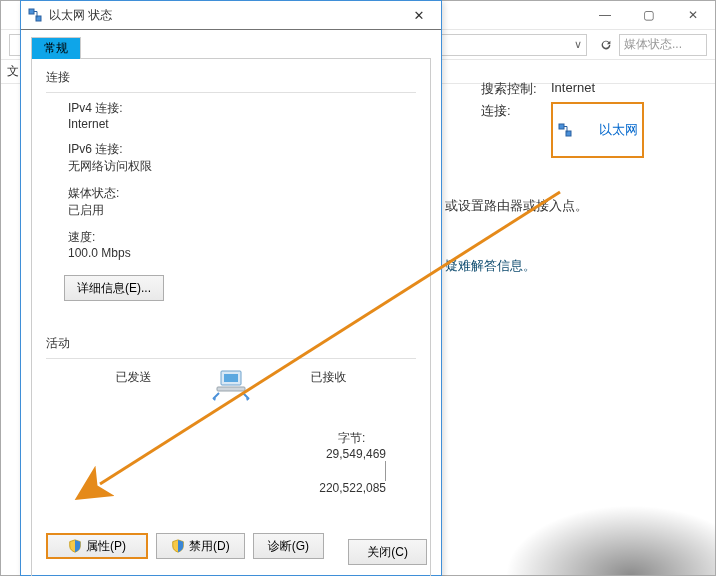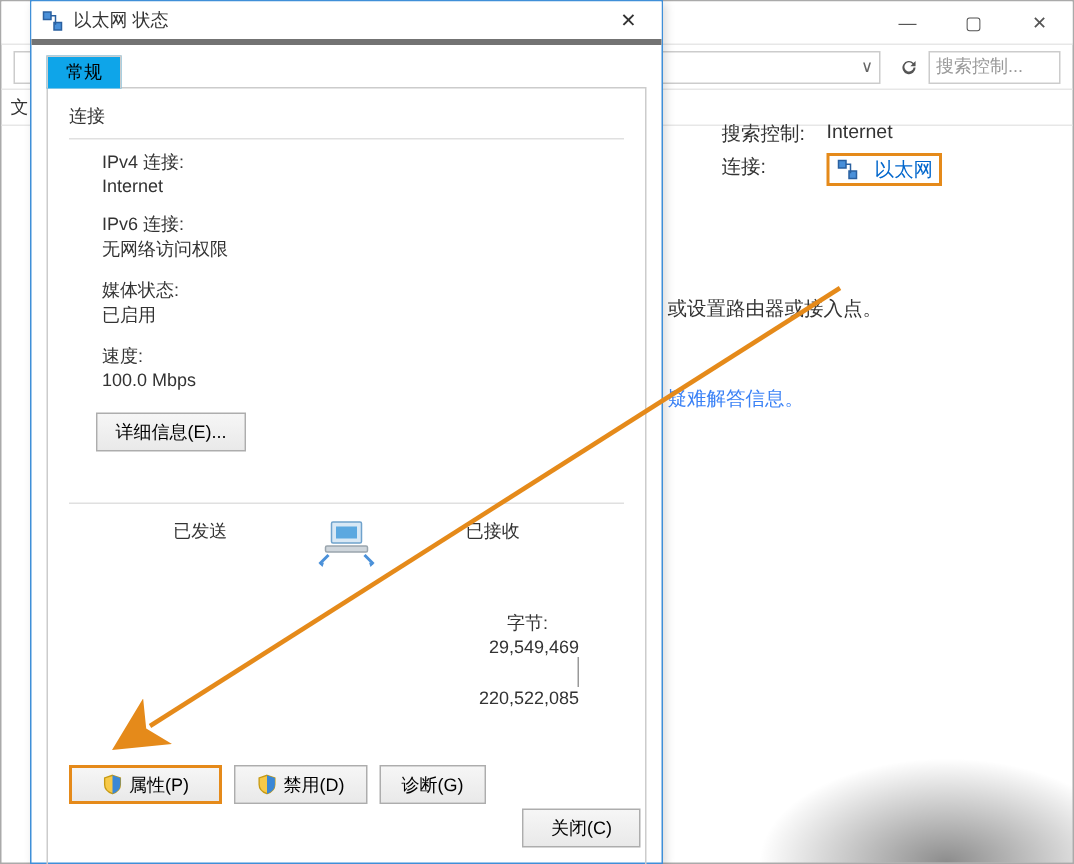--- a/index.html
+++ b/index.html
@@ -10,26 +10,26 @@
 .bg-titlebar .win-btn { width: 44px; height: 28px; display:flex; align-items:center; justify-content:center; color:#555; font-size:12px;}
 .bg-line { height: 1px; background: #e7e7e7;}
 .bg-toolbar { height: 30px; display: flex; align-items: center; padding: 0 8px; border-bottom: 1px solid #e7e7e7;}
 .bg-addr { flex: 1; height: 22px; border: 1px solid #ccc; margin-right: 6px; display:flex; align-items:center; justify-content:flex-end; color:#666; font-size:11px; padding:0 4px;}
 .bg-refresh { width: 26px; height: 22px; display:flex; align-items:center; justify-content:center; color:#555;}
 .bg-search { width: 88px; height: 22px; border: 1px solid #ccc; color: #999; font-size: 12px; display:flex; align-items:center; padding:0 4px;}
 .bg-menubar { height: 24px; border-bottom: 1px solid #e7e7e7; padding-left: 6px; display: flex; align-items: center; font-size: 12px; color: #333;}
 .bg-right { position: absolute; top: 75px; left: 480px; width: 220px; font-size: 13px; color:#333;}
 .bg-right .row { display:flex; margin: 4px 0;}
 .bg-right .lab { width: 70px; }
-.bg-ethernet-link { color:#0066cc; display:flex; align-items:center; gap:4px; border:2px solid #e58a1a; padding:0 4px;}
+.bg-ethernet-link { color:#0066cc; display:flex; align-items:center; gap:20px; border:2px solid #e58a1a; padding:17px 4px;}
 .bg-msg1 { position:absolute; top:196px; left:444px; font-size:13px; color:#333;}
-.bg-msg2 { position:absolute; top:256px; left:444px; font-size:13px; color:#3b82f6;}
+.bg-msg2 { position:absolute; top:256px; left:444px; font-size:13px; color:#0c4a6e;}
 
 .dialog { position: absolute; top: 0; left: 20px; width: 422px; height: 576px; background: #fff; border: 1px solid #3f8fd8; box-shadow: 2px 2px 6px rgba(0,0,0,0.15);}
-.dlg-titlebar { height: 29px; background: #fff; display: flex; align-items: center; padding: 0 4px 0 6px; border-bottom:4px solid #737373;}
+.dlg-titlebar { height: 29px; background: #fff; display: flex; align-items: center; padding: 0 4px 0 6px; border-bottom:1px solid #737373;}
 .net-icon { width:16px; height:16px; margin-right:6px; position:relative;}
 .net-icon svg { width:16px; height:16px;}
 .dlg-title { flex: 1; font-size: 12px; color: #333; }
 .dlg-close { width: 36px; height:22px; display:flex; align-items:center; justify-content:center; color:#333; font-size:13px;}
 
 .tab-area { padding: 6px 10px 0 10px;}
 .tabstrip { display:flex; }
 .tab { height:22px; padding:0 12px; font-size:12px; display:flex; align-items:center; border:1px solid #ccc; border-bottom:none; background:#0ea5e9; position:relative; top:1px;}
 .tab-content { border:1px solid #ccc; height: 560px; padding: 10px 14px; font-size: 12px; color:#333;}
 .section-title { font-size: 12px; margin-bottom: 6px;}
@@ -70,21 +70,21 @@
   <div class="bg-line"></div>
   <div class="bg-toolbar">
     <div class="bg-addr">
         <span>∨</span>
       </div>
     <div class="bg-refresh">
       <svg viewBox="0 0 16 16" width="14" height="14">
           <path d="M13 8a5 5 0 1 1-1.5-3.5L13 3v4h-4l1.7-1.7A3.5 3.5 0 1 0 11.5 8H13z" fill="#555"></path>
         </svg>
     </div>
-    <div class="bg-search">搜索控制...</div>
+    <div class="bg-search">媒体状态...</div>
   </div>
   <div class="bg-menubar">
     <span>文</span>
   </div>
 
   <div class="bg-right">
     <div class="row">
       <span class="lab">搜索控制:</span>
       <span>Internet</span>
     </div>
@@ -141,20 +141,21 @@
             <span>已启用</span>
           </div>
         <div class="conn-row">
             <span>速度:</span>
             <span>100.0 Mbps</span>
           </div>
         <button class="detail-btn">详细信息(E)...</button>
       </div>
 
       <div class="activity">
+        <div class="section-title">活动</div>
         <div class="groupbox" style="border-top:1px solid #e0e0e0;">
           <div class="act-hdr">
             <div class="cell">已发送</div>
             <div class="act-center">
               <span class="comp-icon">
                 <svg viewBox="0 0 48 36">
                   <rect x="14" y="2" width="20" height="14" rx="1" fill="#d8e8f5" stroke="#6fa2cc"></rect>
                   <rect x="17" y="5" width="14" height="8" fill="#5ba8e0"></rect>
                   <rect x="10" y="18" width="28" height="4" rx="1" fill="#cfd6dc" stroke="#9aa5ad"></rect>
                   <path d="M6 30 L12 24" stroke="#4a90d9" stroke-width="2"></path>

